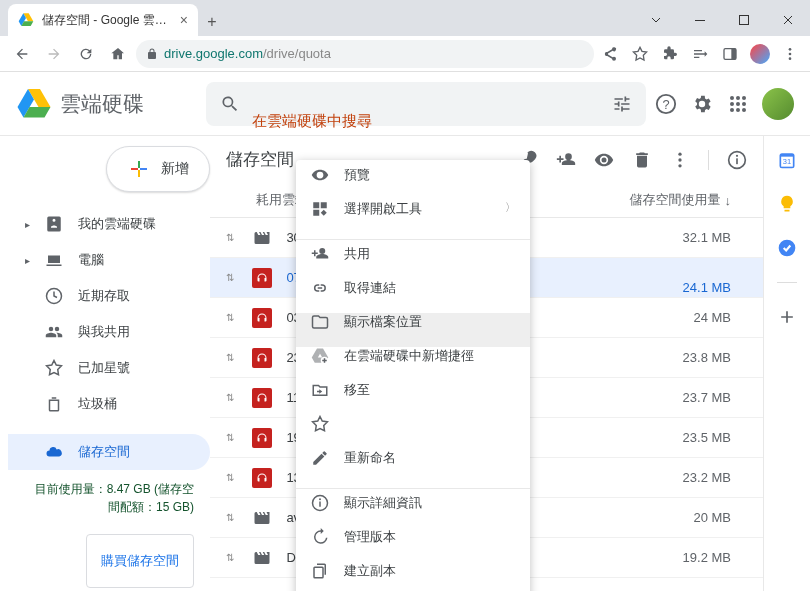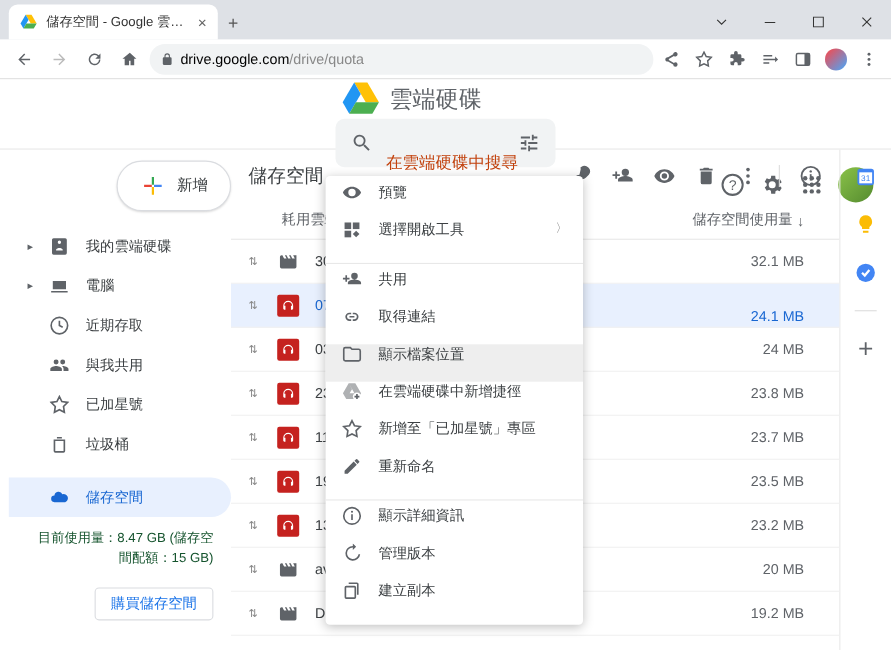--- a/index.html
+++ b/index.html
@@ -14,48 +14,48 @@
 .newtab { width: 28px; height: 28px; display: flex; align-items: center; justify-content: center; color: #555; font-size: 16px; }
 .win-controls { margin-left: auto; display: flex; }
 .win-btn { width: 44px; height: 32px; display: flex; align-items: center; justify-content: center; color: #333; }
 
 
 .addrbar { height: 36px; background: #fff; display: flex; align-items: center; padding: 0 8px; gap: 4px; border-bottom: 1px solid #e0e0e0; }
 .nav-btn { width: 28px; height: 28px; display: flex; align-items: center; justify-content: center; color: #444; border-radius: 50%; }
 .nav-btn.disabled { color: #bbb; }
 .url-box { flex: 1; background: #f1f3f4; border-radius: 14px; height: 28px; display: flex; align-items: center; padding: 0 10px; font-size: 13px; color: #555; }
 .lock { color: #666; margin-right: 6px; }
-.url-domain { color: #000000; }
+.url-domain { color: #0f766e; }
 .url-path { color: #888; }
 .ext-icons { display: flex; gap: 6px; align-items: center; }
 .ext-icon { width: 24px; height: 24px; display: flex; align-items: center; justify-content: center; color: #555; }
 
 
-.drive-header { height: 64px; display: flex; align-items: center; padding: 0 16px; border-bottom: 1px solid #e8e8e8; flex-direction: column; }
+.drive-header { height: 64px; display: flex; align-items: center; padding: 0 16px; border-bottom: 1px solid #e8e8e8; }
 .logo-area { display: flex; align-items: center; width: 190px; }
 .logo-text { font-size: 21px; color: #5f6368; margin-left: 8px; }
 .search-box { flex: 1; background: #f1f3f4; border-radius: 8px; height: 44px; display: flex; align-items: center; padding: 0 14px; max-width: 440px; }
 .search-icon { color: #5f6368; margin-right: 12px; }
 .search-input { flex: 1; color: #c2410c; font-size: 15px; margin-top: 36px; }
 .tune-icon { color: #5f6368; }
 .header-right { display: flex; gap: 12px; margin-left: auto; align-items: center; }
 .hdr-icon { color: #5f6368; width: 24px; height: 24px; display: flex; align-items: center; justify-content: center; }
 .avatar { width: 32px; height: 32px; border-radius: 50%; background: linear-gradient(135deg,#8BC34A,#558B2F); }
 
 
 .main { display: flex; height: calc(591px - 36px - 36px - 64px); }
 .sidebar { width: 210px; padding: 10px 0 10px 8px; text-align: right; }
 .new-btn { display: inline-flex; align-items: center; background: #fff; border: 1px solid #dadce0; border-radius: 24px; padding: 10px 20px; box-shadow: 0 1px 2px rgba(0,0,0,0.15); font-size: 14px; color: #3c4043; gap: 10px; margin-bottom: 14px; margin-left: 6px; }
 .nav-item { display: flex; align-items: center; height: 36px; padding: 0 12px; border-radius: 0 18px 18px 0; font-size: 13px; color: #3c4043; gap: 14px; }
 .nav-item.active { background: #e8f0fe; color: #1967d2; }
 .nav-item.active .nav-icon { color: #1967d2; }
 .nav-expand { color: #5f6368; font-size: 10px; width: 10px; }
 .nav-icon { color: #5f6368; width: 20px; display: flex; justify-content: center; }
 .storage-info { padding: 10px 16px; font-size: 12px; color: #14532d; line-height: 1.5; }
-.buy-btn { margin: 8px 16px; border: 1px solid #dadce0; color: #1a73e8; font-size: 13px; padding: 5px 14px; border-radius: 4px; display: inline-block; }
+.buy-btn { margin: 8px 16px; border: 1px solid #dadce0; color: #1a73e8; font-size: 13px; padding: 17px 14px; border-radius: 4px; display: inline-block; }
 
 .content { flex: 1; display: flex; }
 .filearea { flex: 1; border-right: 1px solid #e8e8e8; }
 .content-header { display: flex; align-items: center; padding: 12px 16px; }
 .content-title { font-size: 17px; color: #3c4043; flex: 1; }
 .toolbar-icons { display: flex; gap: 18px; color: #5f6368; }
 .col-header { display: flex; padding: 8px 16px; font-size: 13px; color: #5f6368; border-bottom: 1px solid #e8e8e8; }
 .col-name { flex: 1; padding-left: 30px; }
 .col-size { width: 140px; text-align: right; display: flex; align-items: center; justify-content: flex-end; gap: 4px; padding-right: 16px; }
 .file-row { display: flex; align-items: center; height: 40px; padding: 0 16px; font-size: 13px; color: #3c4043; border-bottom: 1px solid #f0f0f0; }
@@ -557,24 +557,32 @@
           <path fill="#5f6368" d="M8 2h8l7 12h-8zM1 14L8 2l4 7-7 12zM5 21l4-7h14l-4 7z" opacity="0.5"></path>
           <circle cx="18" cy="18" r="5" fill="#fff"></circle>
           <path fill="#5f6368" d="M17 15h2v2h2v2h-2v2h-2v-2h-2v-2h2z"></path>
         </svg>
       </span>
       <span>在雲端硬碟中新增捷徑</span>
     </div>
     <div class="ctx-item">
       <span class="ctx-icon">
         <svg width="18" height="18" viewBox="0 0 24 24">
+          <path fill="none" stroke="#5f6368" stroke-width="2" d="M3 6h7l2 2h9v11H3z"></path>
+          <path fill="#5f6368" d="M11 11l4 3-4 3v-2H8v-2h3z"></path>
+        </svg>
+      </span>
+      <span>移至</span>
+    </div>
+    <div class="ctx-item">
+      <span class="ctx-icon">
+        <svg width="18" height="18" viewBox="0 0 24 24">
           <path fill="none" stroke="#5f6368" stroke-width="2" d="M12 2l3 6 7 1-5 5 1 7-6-3-6 3 1-7-5-5 7-1z"></path>
         </svg>
       </span>
-      <span>新增至「已加星號」專區</span>
     </div>
     <div class="ctx-item">
       <span class="ctx-icon">
         <svg width="18" height="18" viewBox="0 0 24 24">
           <path fill="#5f6368" d="M3 17.25V21h3.75L17.8 9.94l-3.75-3.75zm17.7-10.2a1 1 0 0 0 0-1.4l-2.35-2.35a1 1 0 0 0-1.4 0L15 5.25 18.75 9z"></path>
         </svg>
       </span>
       <span>重新命名</span>
     </div>
     <div class="ctx-sep"></div>

